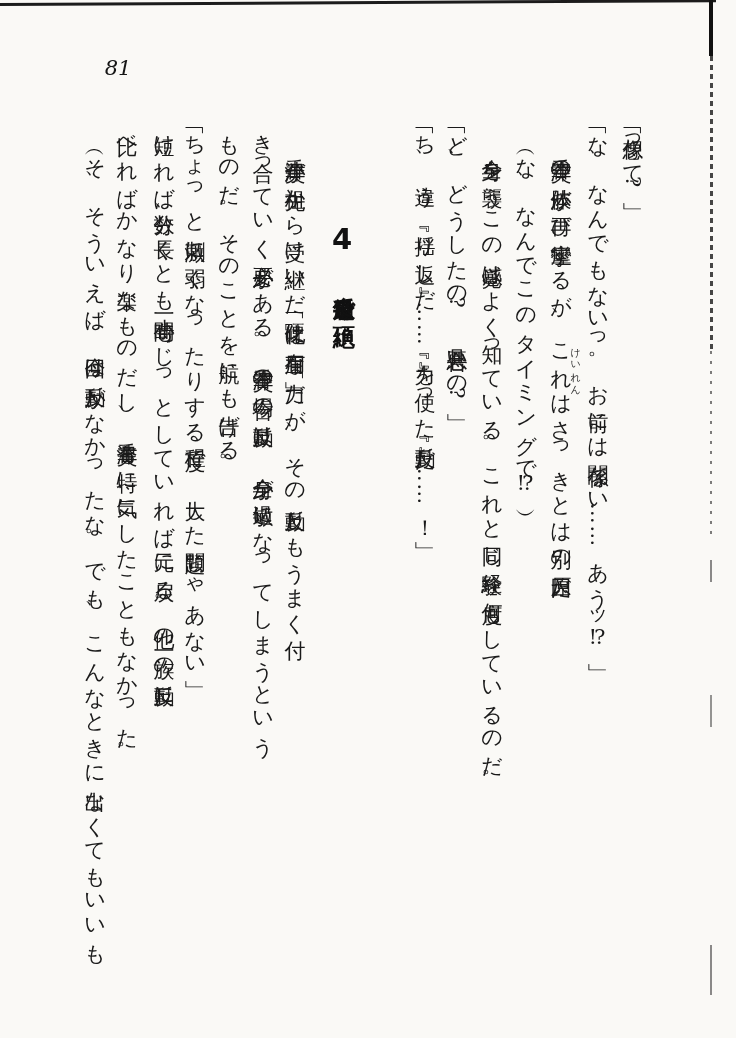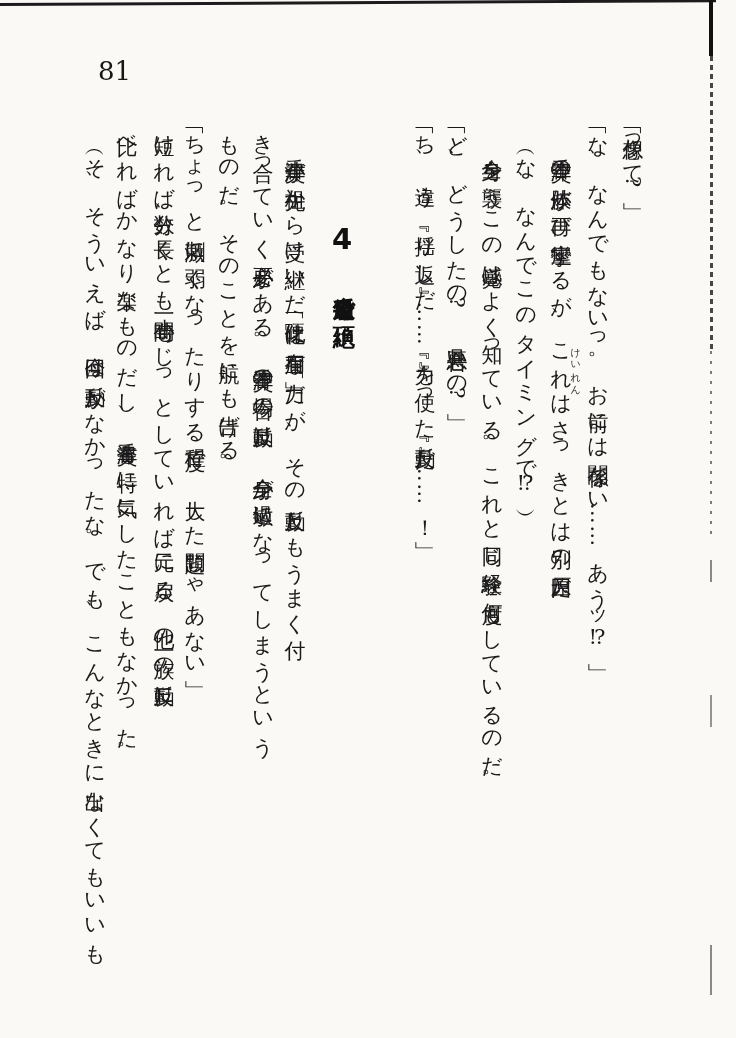--- a/index.html
+++ b/index.html
@@ -50,21 +50,23 @@
     writing-mode: vertical-rl;
     font-size: 10px;
     letter-spacing: 1px;
     color: #2a2a2a;
   }
   .page-number {
     position: absolute;
     left: 98px;
     top: 56px;
     width: 40px;
-    font-size: 26px;
+    text-align: center;
+    font-style: italic;
+    font-size: 21px;
     color: #161616;
   }
   
   .top-edge-line {
     position: absolute;
     left: -4px;
     top: 3px;
     width: 720px;
     height: 3px;
     background: #1c1c1c;

